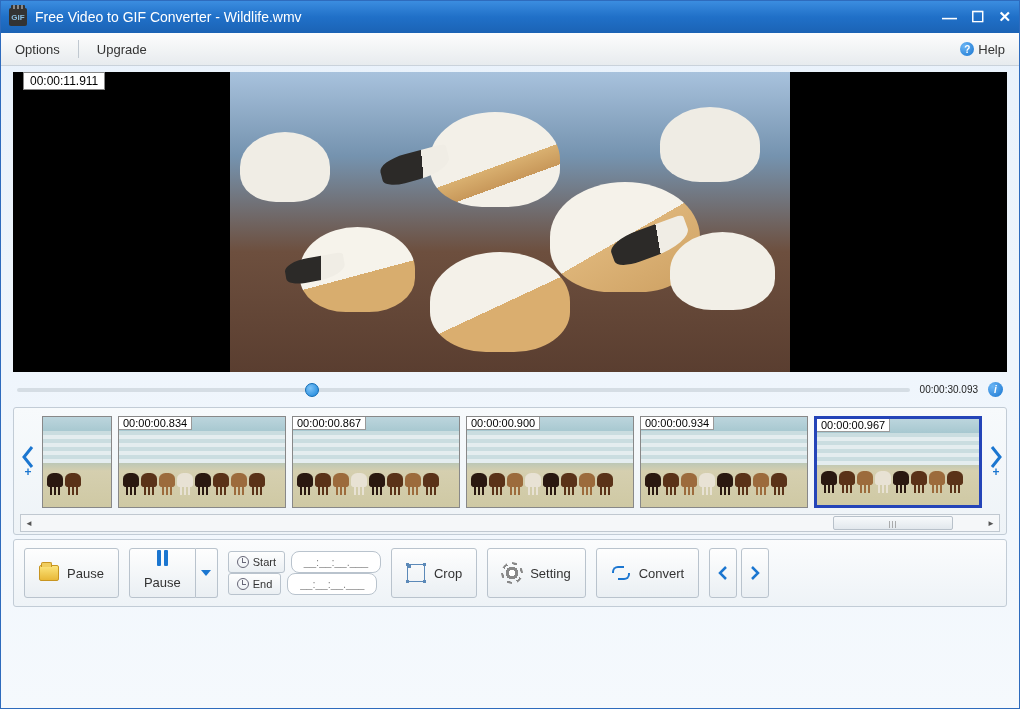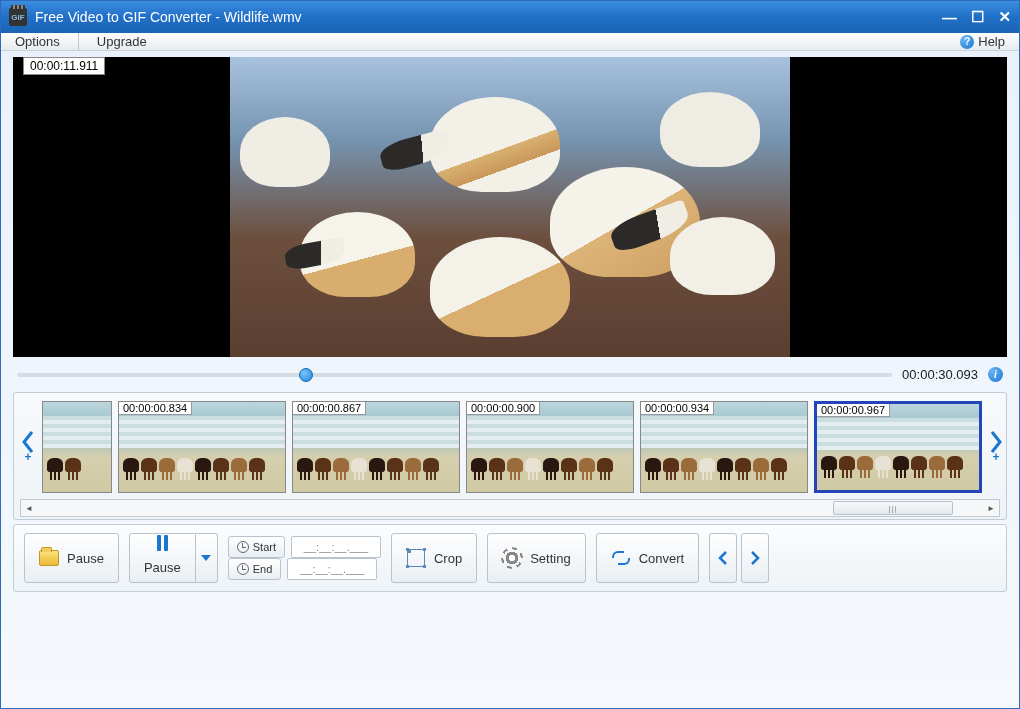--- a/index.html
+++ b/index.html
@@ -4,21 +4,21 @@
 <style>
 * { box-sizing: border-box; margin: 0; padding: 0; }
 body { font-family: "Segoe UI", Tahoma, Arial, sans-serif; font-size: 12px; background: #fff; }
 .window { width: 1020px; height: 709px; background: linear-gradient(to bottom, #e8f1fb, #f5f9fd); border: 1px solid #2e6bbd; display: flex; flex-direction: column; position: relative; }
 .titlebar { height: 32px; background: linear-gradient(to bottom, #3b8de0 0%, #2070c8 50%, #1b63b5 100%); display: flex; align-items: center; padding: 0 8px; color: #fff; }
 .titlebar .app-icon { width: 18px; height: 18px; background:#333; border-radius:2px; margin-right:8px; display:flex; align-items:center; justify-content:center; font-size:8px; color:#8bd; font-weight:bold; position:relative;}
 .titlebar .app-icon::before { content:""; position:absolute; top:-3px; left:2px; right:2px; height:4px; background:repeating-linear-gradient(90deg,#333 0 2px,#888 2px 4px); border-radius:1px;}
 .titlebar .title { font-size: 14px; flex: 1; }
 .win-controls { display:flex; gap:14px; align-items:center;}
 .win-controls span { cursor:default; font-size:15px; font-weight:bold;}
-.menubar { height: 18px; background: linear-gradient(to bottom, #fdfdfd, #e7ebee); border-bottom: 1px solid #c9d2db; display: flex; align-items: center; padding: 1px 14px; gap: 18px; color: #333; font-size: 13px; }
+.menubar { height: 18px; background: linear-gradient(to bottom, #fdfdfd, #e7ebee); border-bottom: 1px solid #c9d2db; display: flex; align-items: center; padding: 16px 14px; gap: 18px; color: #333; font-size: 13px; }
 .menubar .sep { width:1px; height:18px; background:#c0c8d0;}
 .menubar .spacer { flex:1;}
 .menubar .help { display:flex; align-items:center; gap:4px;}
 .help-icon { width:14px; height:14px; border-radius:50%; background:radial-gradient(circle at 30% 30%, #6ab5f5, #1875d0); color:#fff; font-size:10px; display:flex; align-items:center; justify-content:center; font-weight:bold;}
 .content { flex: 1; padding: 6px 12px 10px; display: flex; flex-direction: column; gap: 4px; }
 .video-row { position:relative;}
 .video-area { height: 300px; background: #000; position: relative; display:flex; align-items:center; justify-content:center; overflow:hidden;}
 .timestamp-overlay { position: absolute; top: 0; left: 10px; background: #fff; color: #000; padding: 1px 6px; font-size: 12px; border:1px solid #888;}
 .video-preview { width: 560px; height: 300px; background: linear-gradient(to bottom, #a8c2dd 0%, #7593af 28%, #6d4f3e 60%, #5a3e30 100%); position:relative; overflow:hidden;}
 .bird { position:absolute; border-radius:50% 50% 40% 40%;}
@@ -29,21 +29,21 @@
 .bird.b5{width:90px;height:70px;background:#f0ede5;left:10px;top:60px;}
 .bird.b6{width:140px;height:100px;background:linear-gradient(155deg,#f4f1e9 52%,#daae6f 52%);left:200px;top:180px;}
 .bird.b7{width:105px;height:78px;background:#f2efe7;left:440px;top:160px;}
 .wing{position:absolute;background:linear-gradient(100deg,#2c2a28 60%,#f0ede5 60%);border-radius:40% 10% 50% 30%;}
 .wing.w1{width:70px;height:28px;left:150px;top:80px;transform:rotate(-15deg);}
 .wing.w2{width:80px;height:30px;left:380px;top:155px;transform:rotate(-20deg);}
 .wing.w3{width:60px;height:24px;left:55px;top:185px;transform:rotate(-10deg);}
 .slider-row { display: flex; align-items: center; gap: 10px; padding: 6px 4px;}
 .slider-track { flex: 1; height: 4px; background: #d5dde4; border-radius: 2px; position: relative;}
 .slider-thumb { position: absolute; top: 50%; left: 33%; transform: translate(-50%, -50%); width: 14px; height: 14px; background: radial-gradient(circle at 35% 35%, #7ec3f7, #1784da); border-radius: 50%; border:1px solid #0f6ab3;}
-.duration { font-size: 13px; color: #222;}
+.duration { font-size: 10px; color: #222;}
 .info-icon { width:15px; height:15px; border-radius:50%; background:radial-gradient(circle at 30% 30%, #6ab5f5, #1875d0); color:#fff; font-size:10px; display:flex; align-items:center; justify-content:center; font-weight:bold; font-style:italic;}
 .thumbs-panel { border:1px solid #c2ccd6; border-radius:3px; padding:8px 6px 2px; background: linear-gradient(to bottom,#f7fafc,#eef3f7);}
 .thumbs-row { display:flex; align-items:center; gap:6px;}
 .nav-arrow { width:20px; height:90px; display:flex; flex-direction:column; align-items:center; justify-content:center; color:#1b76d0; cursor:default;}
 .nav-arrow svg{width:16px;height:24px;}
 .nav-arrow .plus{font-size:12px; font-weight:bold; margin-top:-4px;}
 .thumb { position:relative; border:1px solid #888; background: linear-gradient(to bottom,#bcd5dd 0%,#8fb9c1 35%,#d5cfaf 60%,#cfc9a4 100%); height:92px; overflow:hidden;}
 .thumb.first{ flex:0 0 70px;}
 .thumb.mid{ flex:0 0 168px;}
 .thumb.sel{ border:3px solid #2444b8;}
@@ -65,21 +65,21 @@
 .btn-big .ico{width:20px;height:18px;display:flex;align-items:center;justify-content:center;}
 .btn-small { height:50px; width:28px; background:linear-gradient(to bottom,#fefefe,#eaeff3); border:1px solid #b9c3cd; border-radius:3px; display:flex; align-items:center; justify-content:center; color:#1b76d0; font-size:14px; font-weight:bold;}
 .btn-dd { width:22px; height:50px; background:linear-gradient(to bottom,#fefefe,#eaeff3); border:1px solid #b9c3cd; border-left:none; border-radius:0 3px 3px 0; display:flex; align-items:center; justify-content:center; color:#1b76d0;}
 .btn-pause-group{display:flex;}
 .btn-pause-group .btn-big{border-radius:3px 0 0 3px;flex-direction:column;}
 .time-block { display:flex; flex-direction:column; }
 .time-row { display:flex; align-items:center; gap:6px;}
 .time-btn { height:22px; background:linear-gradient(to bottom,#fefefe,#eaeff3); border:1px solid #b9c3cd; border-radius:3px; display:flex; align-items:center; gap:4px; padding:0 8px; font-size:11px; color:#333;}
 .clock-icon{width:12px;height:12px;border:1px solid #667;border-radius:50%;position:relative;}
 .clock-icon::after{content:"";position:absolute;left:50%;top:50%;width:3px;height:4px;border-left:1px solid #667;border-bottom:1px solid #667;transform:translate(-1px,-4px);}
-.time-input { height:22px; width:90px; background:#fff; border:1px solid #b9c3cd; border-radius:2px; display:flex; align-items:center; justify-content:center; color:#888; font-size:11px;}
+.time-input { height:22px; width:90px; background:#fff; border:1px solid #b9c3cd; border-radius:8px; display:flex; align-items:center; justify-content:center; color:#888; font-size:11px;}
 .ico-folder{width:22px;height:16px;background:linear-gradient(to bottom,#fce47b,#e8b838);border:1px solid #c89520;border-radius:2px;position:relative;}
 .ico-folder::before{content:"";position:absolute;top:-4px;left:1px;width:9px;height:4px;background:#f0cd5e;border:1px solid #c89520;border-bottom:none;border-radius:2px 2px 0 0;}
 .ico-pause{display:flex;gap:3px;}
 .ico-pause span{width:4px;height:16px;background:#1b76d0;border-radius:1px;}
 .ico-crop{width:18px;height:18px;border:1.5px solid #5b89b8;position:relative;}
 .ico-crop::before,.ico-crop::after{content:"";position:absolute;width:3px;height:3px;background:#5b89b8;}
 .ico-crop::before{top:-2px;left:-2px;box-shadow:17px 0 #5b89b8,0 17px #5b89b8,17px 17px #5b89b8;}
 .ico-gear{width:18px;height:18px;border-radius:50%;background:radial-gradient(circle,#fff 25%,#888 26% 50%,transparent 51%);position:relative;}
 .ico-gear::before{content:"";position:absolute;inset:-2px;background:conic-gradient(#888 0 30deg,transparent 30deg 60deg,#888 60deg 90deg,transparent 90deg 120deg,#888 120deg 150deg,transparent 150deg 180deg,#888 180deg 210deg,transparent 210deg 240deg,#888 240deg 270deg,transparent 270deg 300deg,#888 300deg 330deg,transparent 330deg 360deg);border-radius:50%;-webkit-mask:radial-gradient(circle,transparent 55%,#000 56%);mask:radial-gradient(circle,transparent 55%,#000 56%);}
 .ico-convert{width:18px;height:18px;position:relative;}

